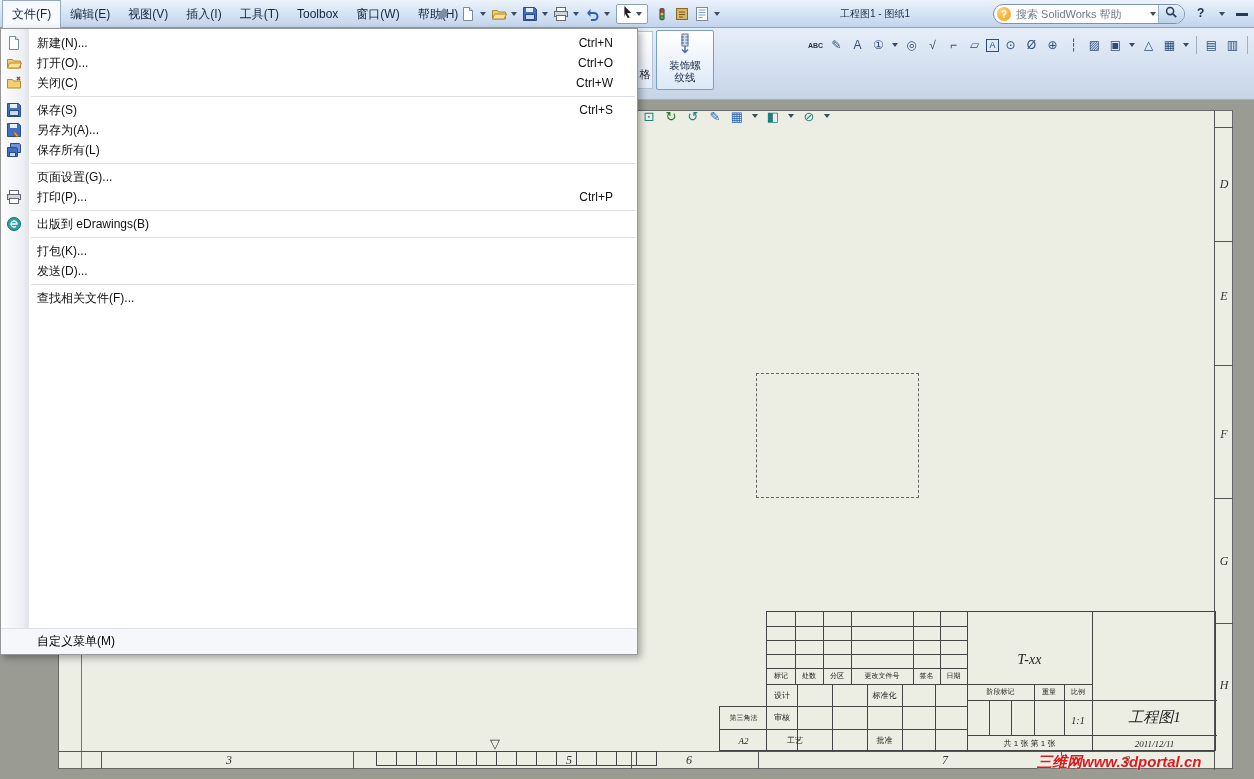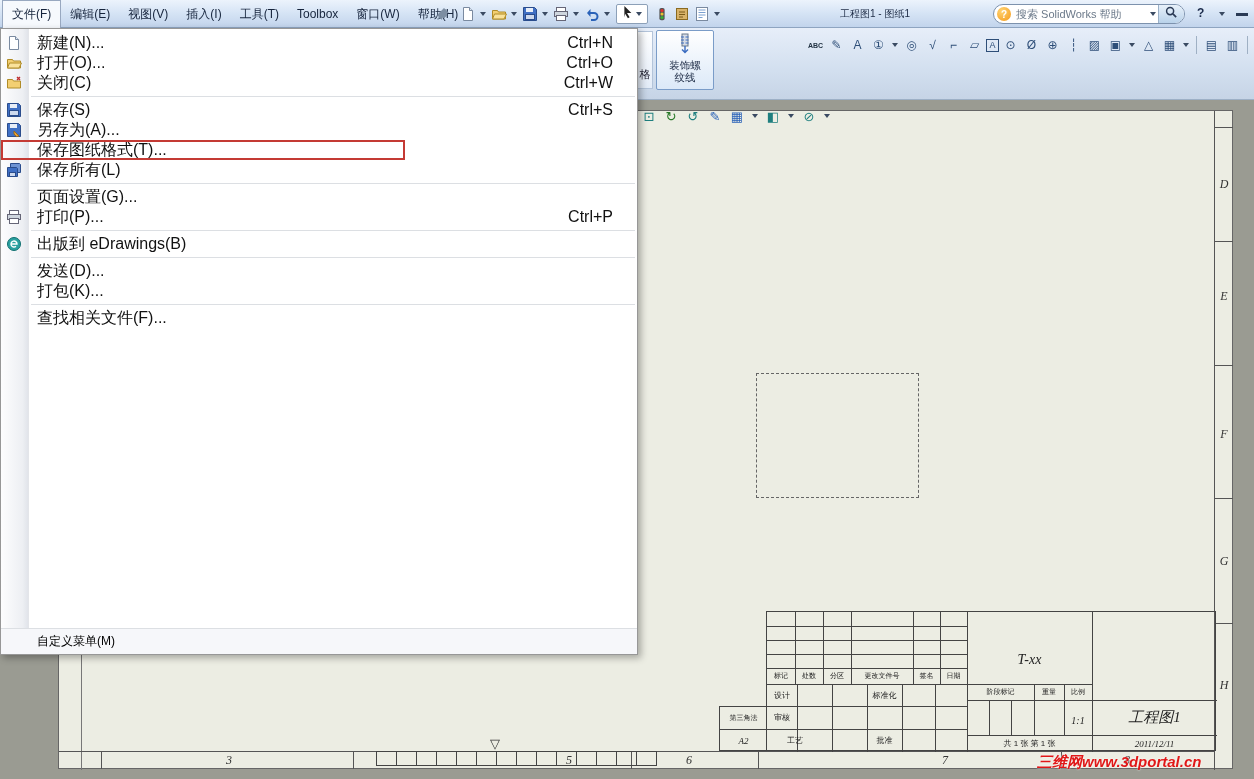--- a/index.html
+++ b/index.html
@@ -85,21 +85,21 @@
   .vt{width:18px;height:18px;display:flex;align-items:center;justify-content:center;
     font-size:13px;color:#1f7f7f}
 
   
   #file-menu{position:absolute;left:0;top:28px;width:638px;height:627px;background:#fff;
     border:1px solid #979797;box-shadow:3px 3px 7px rgba(0,0,0,.3);z-index:50;
     display:flex;flex-direction:column;padding-top:4px}
   #file-menu::before{content:"";position:absolute;left:0;top:0;bottom:0;width:27px;
     background:linear-gradient(to right,#fdfdfe,#edeff3 80%,#e1e4ea);border-right:1px solid #e3e5e9}
   .mi{position:relative;height:20px;flex:0 0 20px;display:flex;align-items:center;
-    padding:0 24px 0 36px;font-size:16px;color:#111}
+    padding:0 24px 0 36px;font-size:12px;color:#111}
   .mi-ic{position:absolute;left:5px;top:2px;width:16px;height:16px}
   .mi-label{flex:1}
   .mi-short{margin-left:12px}
   .msep{height:1px;flex:0 0 1px;background:#dcdfe3;margin:3px 2px 3px 30px}
   .red-outline{position:absolute;left:0;top:0;width:404px;height:20px;border:2px solid #c43a34;
     pointer-events:none}
   .mspacer{flex:1 1 auto}
   .menu-footer{border-top:1px solid #dcdfe3;margin-top:2px;height:26px;flex:0 0 26px;display:flex;
     align-items:center;padding-left:36px;font-size:12px;background:#f6f7fa;position:relative}
 </style>
@@ -407,25 +407,20 @@
   </div>
   <div class="mi" data-name="menu-item-save-as">
     <span class="mi-ic" data-name="save-as-icon"><svg width="16" height="16" viewBox="0 0 16 16">
           <path d="M1.5 1.5h11l2 2v11h-13z" fill="#3f6fc4" stroke="#2a4c8c"></path>
           <rect x="4" y="2" width="7" height="4" fill="#e8eef8"></rect>
           <path d="M8 9l5 5-2.6.6L8 12z" fill="#e8a03c" stroke="#9a6a18"></path>
         </svg></span>
     <span class="mi-label" data-name="menu-item-label">另存为(A)...</span>
     <span class="mi-short" data-name="menu-item-shortcut"></span>
   </div>
-  <div class="mi" data-name="menu-item-save-sheet-format">
-    <span class="mi-label" data-name="menu-item-label">保存图纸格式(T)...</span>
-    <span class="mi-short" data-name="menu-item-shortcut"></span>
-    <span class="red-outline" data-name="red-highlight-box"></span>
-  </div>
   <div class="mi" data-name="menu-item-save-all">
     <span class="mi-ic" data-name="save-all-icon"><svg width="16" height="16" viewBox="0 0 16 16">
           <path d="M4.5 1.5h9l1 1v8h-10z" fill="#6f94d4" stroke="#2a4c8c"></path>
           <path d="M1.5 5.5h9l1 1v8h-10z" fill="#3f6fc4" stroke="#2a4c8c"></path>
           <rect x="3.5" y="10.5" width="6" height="4" fill="#cdd9ee" stroke="#2a4c8c"></rect>
         </svg></span>
     <span class="mi-label" data-name="menu-item-label">保存所有(L)</span>
     <span class="mi-short" data-name="menu-item-shortcut"></span>
   </div>
   <div class="msep" data-name="menu-separator"></div>
@@ -445,26 +440,26 @@
   <div class="msep" data-name="menu-separator"></div>
   <div class="mi" data-name="menu-item-publish-edrawings">
     <span class="mi-ic" data-name="edrawings-icon"><svg width="16" height="16" viewBox="0 0 16 16">
           <circle cx="8" cy="8" r="6.5" fill="#2aa0a0" stroke="#117070"></circle>
           <path d="M5 8h6a3 3 0 1 0-1 2.3" stroke="#fff" stroke-width="1.4" fill="none"></path>
         </svg></span>
     <span class="mi-label" data-name="menu-item-label">出版到 eDrawings(B)</span>
     <span class="mi-short" data-name="menu-item-shortcut"></span>
   </div>
   <div class="msep" data-name="menu-separator"></div>
+  <div class="mi" data-name="menu-item-pack-and-go">
+    <span class="mi-label" data-name="menu-item-label">打包(K)...</span>
+    <span class="mi-short" data-name="menu-item-shortcut"></span>
+  </div>
   <div class="mi" data-name="menu-item-send">
     <span class="mi-label" data-name="menu-item-label">发送(D)...</span>
-    <span class="mi-short" data-name="menu-item-shortcut"></span>
-  </div>
-  <div class="mi" data-name="menu-item-pack-and-go">
-    <span class="mi-label" data-name="menu-item-label">打包(K)...</span>
     <span class="mi-short" data-name="menu-item-shortcut"></span>
   </div>
   <div class="msep" data-name="menu-separator"></div>
   <div class="mi" data-name="menu-item-find-references">
     <span class="mi-label" data-name="menu-item-label">查找相关文件(F)...</span>
     <span class="mi-short" data-name="menu-item-shortcut"></span>
   </div>
   <div class="mspacer" data-name="menu-spacer"></div>
   <div class="menu-footer" data-name="menu-item-customize">
     <span data-name="menu-item-label">自定义菜单(M)</span>

